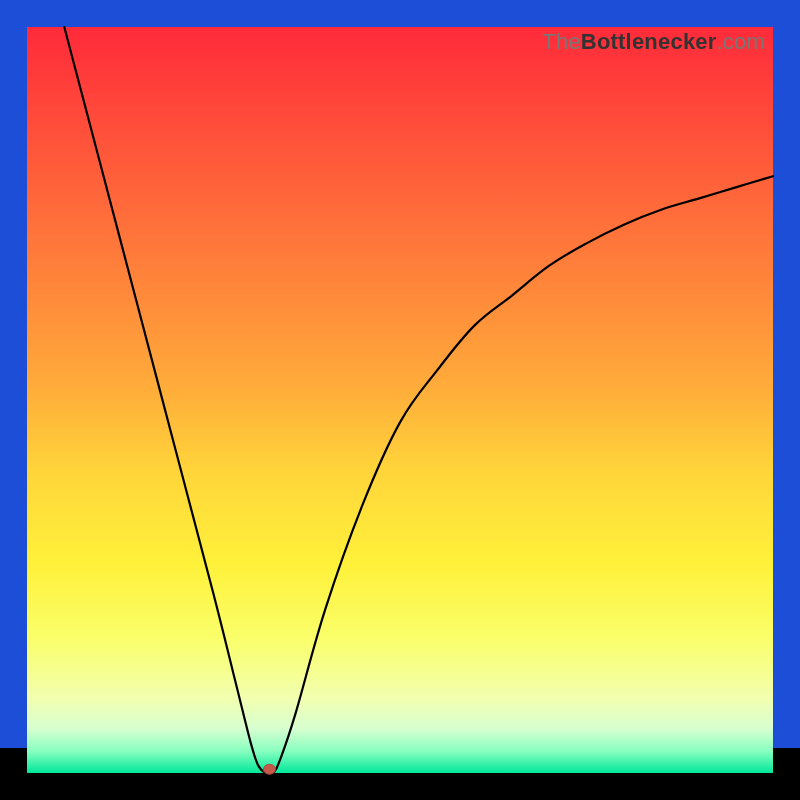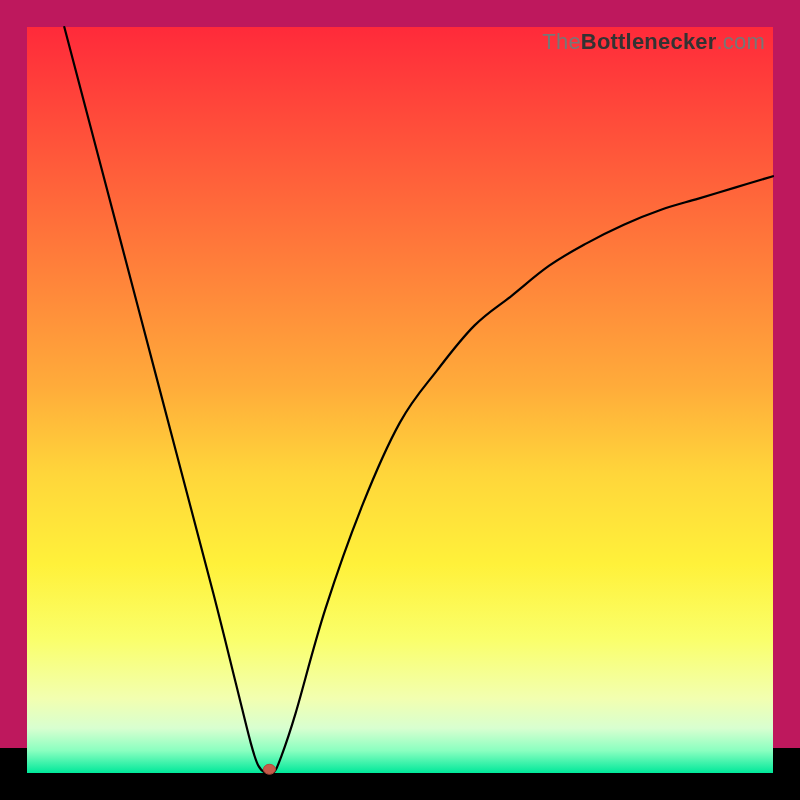--- a/index.html
+++ b/index.html
@@ -8,21 +8,21 @@
     width: 800px;
     height: 800px;
     background: #000;
     font-family: Arial, Helvetica, sans-serif;
     overflow: hidden;
   }
   .frame {
     position: relative;
     width: 800px;
     height: 748px;
-    background: #be185d;
+    background: #1d4ed8;
     text-align: right;
   }
   .plot-area {
     position: absolute;
     left: 27px;
     top: 27px;
     width: 746px;
     height: 746px;
     background: linear-gradient(to bottom,
       #ff2a3a 0%,

